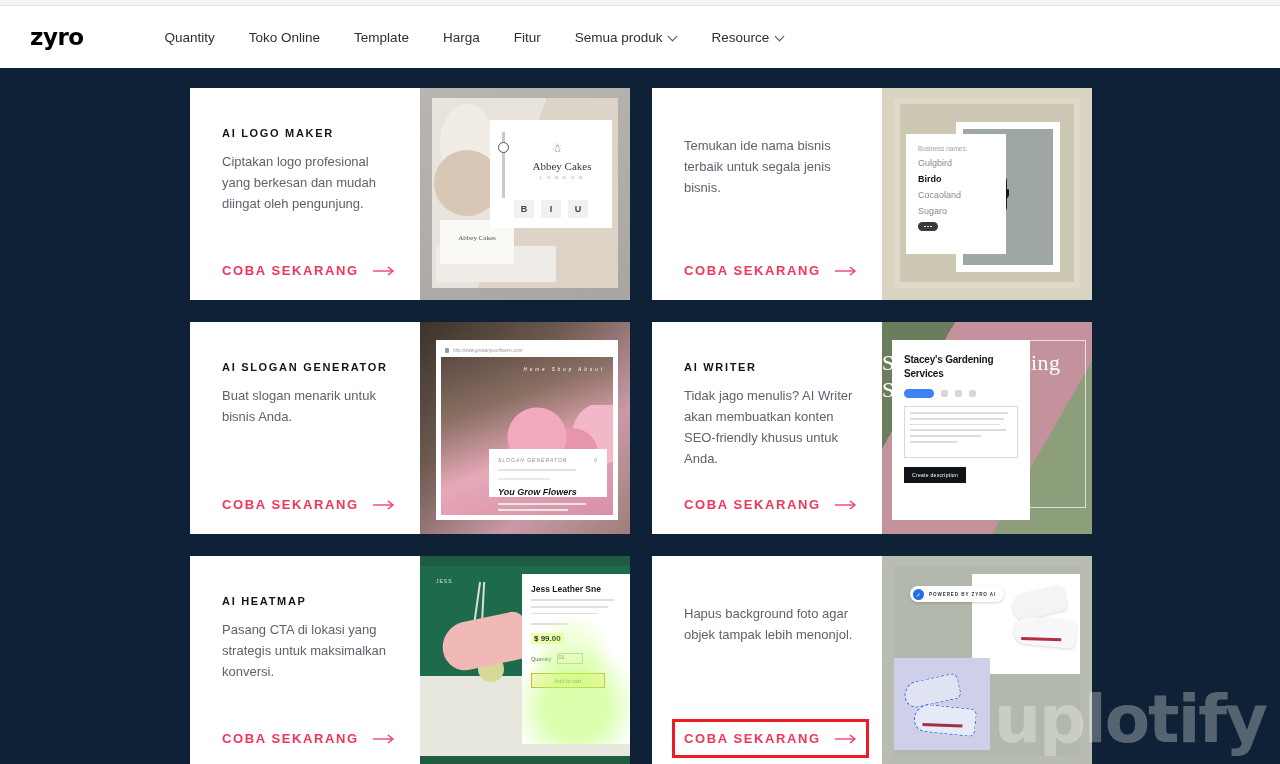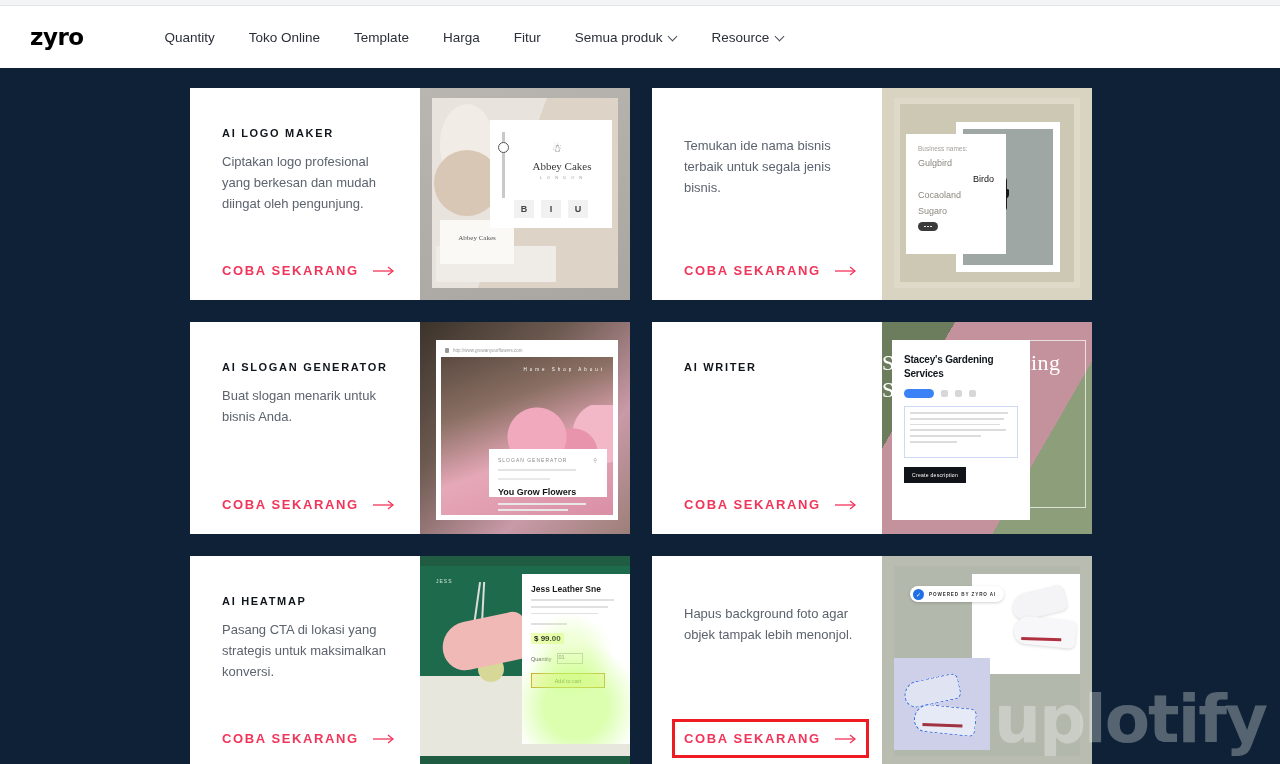--- a/index.html
+++ b/index.html
@@ -81,26 +81,26 @@
   .im2 { background: #d9d4c2; }
   .im2 .frame-o { position:absolute; inset:10px 12px 12px 12px; background:#cdc8b4; border:6px solid #ded9c8; }
   .im2 .frame-i { position:absolute; right:14px; top:18px; width:104px; height:150px; background:#fff; padding:7px; }
   .im2 .inner-img { width:100%; height:100%; background:#9ea7a4; position:relative; overflow:hidden; }
   .im2 .bird { position:absolute; left:36px; top:48px; width:8px; height:34px; background:#1d1d1d; border-radius:4px; }
   .im2 .bird2 { position:absolute; left:24px; top:60px; width:22px; height:12px; background:#161616; border-radius:50% 10% 50% 50%; }
   .im2 .bird3 { position:absolute; left:40px; top:34px; width:3px; height:22px; background:#2a2a2a; }
   .im2 .list { position:absolute; left:6px; top:30px; width:100px; height:120px; background:#fff; padding:11px 12px; }
   .im2 .l-head { font-size:6.5px; color:#a4a09a; margin-bottom:6px; }
   .im2 .l-item { font-size:9px; color:#8c8880; margin-bottom:6px; }
-  .im2 .l-item.bold { color:#111; font-weight:400;text-align:right; }
+  .im2 .l-item.bold { color:#111; font-weight:700; }
   .im2 .dots { width:20px; height:9px; border-radius:5px; background:#3a3a3a; display:flex; align-items:center; justify-content:center; gap:1.5px; margin-top:3px; }
   .im2 .dots i { width:1.6px; height:1.6px; background:#fff; border-radius:50%; display:block; }
 
   
-  .im3 { background:#b91c1c; }
+  .im3 { background:#b91c1c;font-style:italic; }
   .im3 .bgphoto { position:absolute; inset:0; background:linear-gradient(135deg,#3b332b 0%,#6d5a50 35%,#c99aa8 70%,#9c7f78 100%); }
   .im3 .browser { position:absolute; left:16px; top:18px; right:12px; bottom:14px; background:#fff; padding:5px; }
   .im3 .bar { height:11px; display:flex; align-items:center; gap:4px; padding-left:4px; }
   .im3 .bar .lock { width:4px; height:5px; background:#999; border-radius:1px; }
   .im3 .bar .url { font-size:4.5px; color:#9a9a9a; }
   .im3 .view { position:absolute; left:5px; right:5px; top:17px; bottom:5px; background:linear-gradient(160deg,#5b4a41 0%,#8a6f63 30%,#e6a8b8 60%,#d98fa6 100%); overflow:hidden; }
   .im3 .navtxt { position:absolute; right:8px; top:10px; font-size:4.5px; color:#fff; letter-spacing:3px; }
   .im3 .flowers { position:absolute; right:-8px; top:48px; width:120px; height:80px; background:radial-gradient(circle at 30% 40%, #f0a9bd 0 30%, transparent 31%), radial-gradient(circle at 60% 60%, #e894ad 0 28%, transparent 29%), radial-gradient(circle at 85% 35%, #f2b8c8 0 26%, transparent 27%); }
   .im3 .popup { position:absolute; left:48px; top:92px; right:6px; bottom:18px; background:#fff; padding:8px 9px; }
   .im3 .p-h { font-size:5px; letter-spacing:1px; color:#8b8b8b; display:flex; justify-content:space-between; }
@@ -315,20 +315,21 @@
               <div class="p-body2"></div>
             </div>
           </div>
         </div>
       </div>
     </div>
 
     <div class="card">
       <div class="card-text">
         <div class="card-title">AI WRITER</div>
+        <div class="card-desc">Tidak jago menulis? AI Writer akan membuatkan konten SEO-friendly khusus untuk Anda.</div>
         <div class="cta">
           <span class="cta-label">COBA SEKARANG</span>
           <span class="cta-arrow">
             <svg width="22" height="10" viewBox="0 0 22 10">
                 <line x1="0" y1="5" x2="19" y2="5" stroke="#f1355a" stroke-width="1.3"></line>
                 <polyline points="15,1 20,5 15,9" fill="none" stroke="#f1355a" stroke-width="1.3"></polyline>
               </svg>
           </span>
         </div>
       </div>

